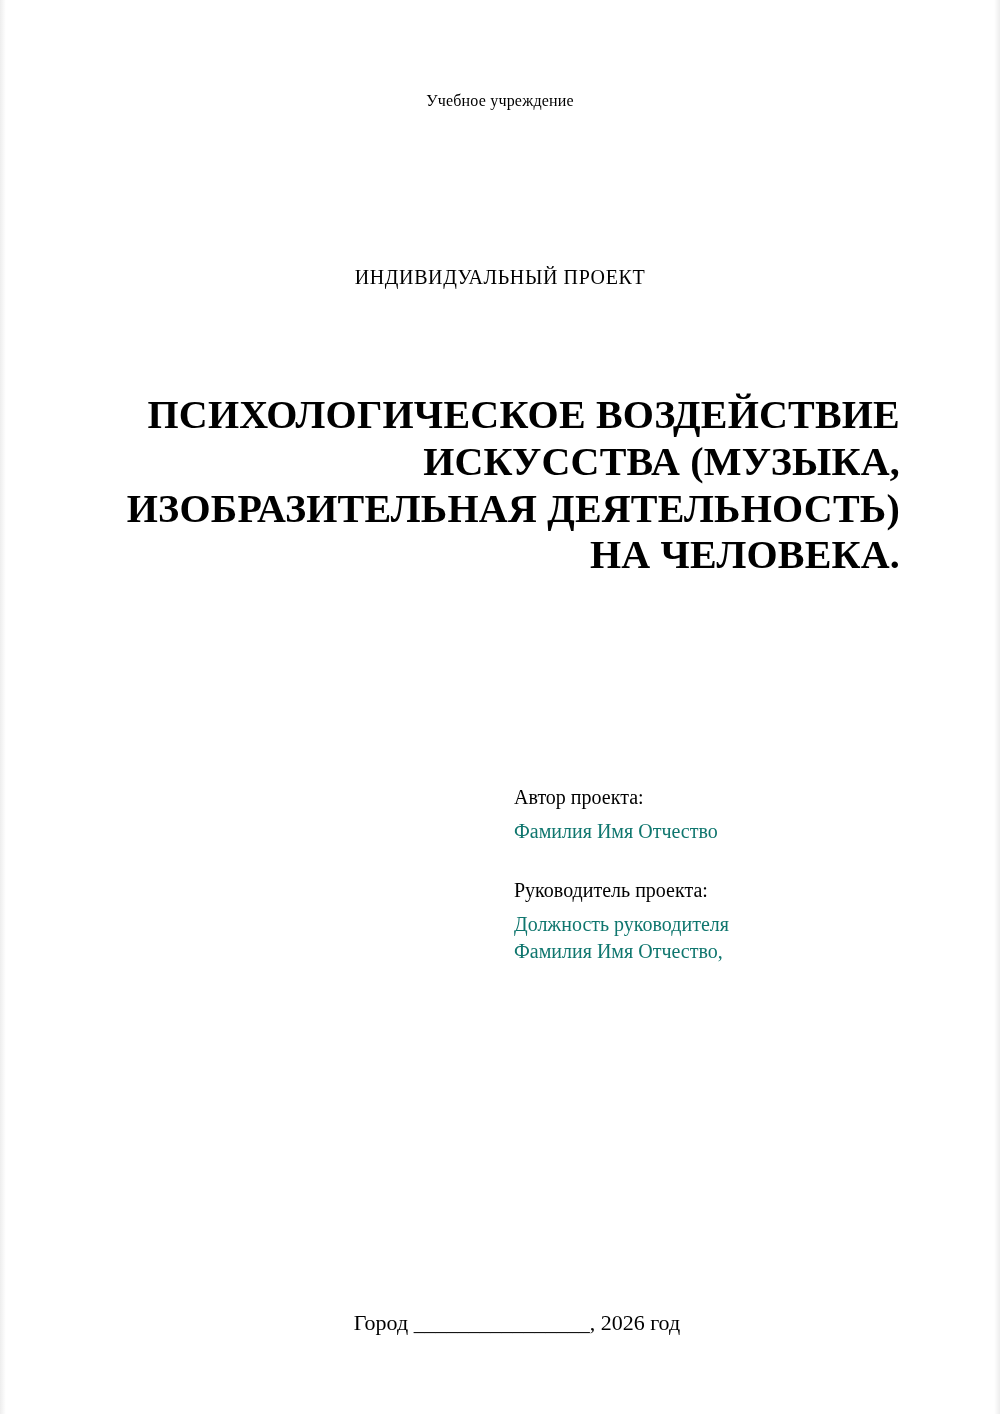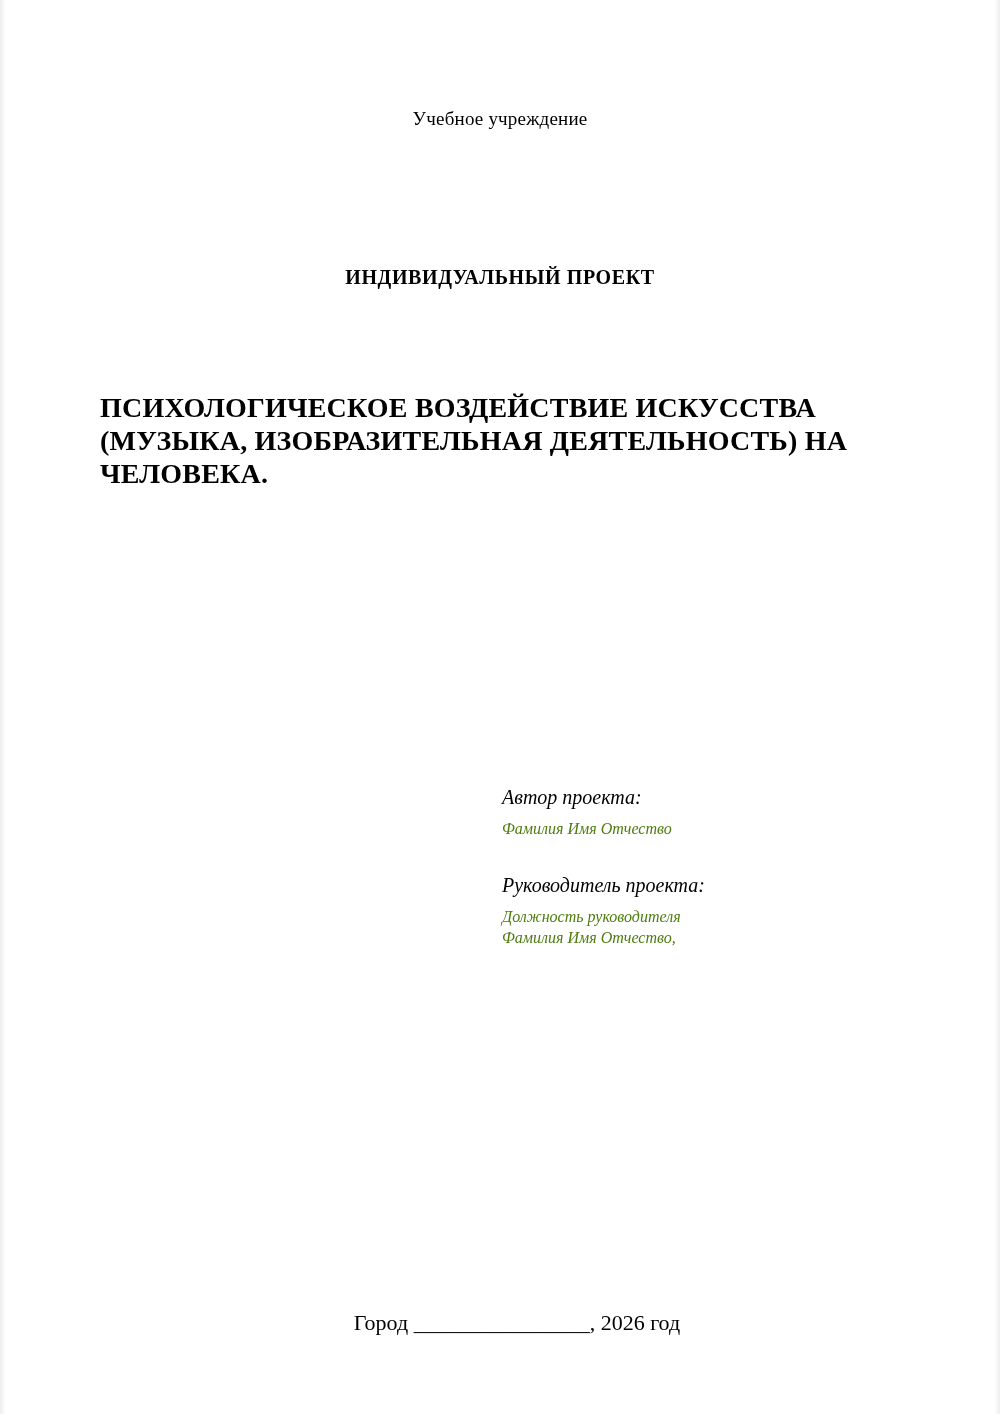--- a/index.html
+++ b/index.html
@@ -43,67 +43,66 @@
     right: 0;
     top: 0;
     width: 6px;
     height: 100%;
     background: linear-gradient(to left, rgba(0,0,0,0.07), rgba(0,0,0,0));
     pointer-events: none;
   }
 
   .institution {
     position: absolute;
-    top: 108px;
+    top: 92px;
     left: 0;
     width: 100%;
     text-align: center;
-    font-size: 19px;
+    font-size: 16px;
     letter-spacing: 0.2px;
   }
 
   .doc-type {
     position: absolute;
     top: 266px;
     left: 0;
     width: 100%;
     text-align: center;
     font-size: 20px;
-    font-weight: bold;
+    font-weight: normal;
     letter-spacing: 0.6px;
   }
 
   .main-title {
     position: absolute;
     top: 392px;
     left: 100px;
     width: 800px;
-    text-align: left;
-    font-size: 28px;
+    text-align: right;
+    font-size: 40px;
     font-weight: bold;
     line-height: 1.17;
     letter-spacing: 0.2px;
   }
 
   .credits {
     position: absolute;
     top: 786px;
-    left: 502px;
+    left: 514px;
     width: 400px;
     text-align: left;
-    font-style: italic;
   }
   .credit-label {
     font-size: 20px;
     color: #000000;
     margin-bottom: 9px;
   }
   .credit-value {
-    font-size: 16px;
-    color: #4d7c0f;
+    font-size: 20px;
+    color: #0f766e;
     line-height: 1.35;
   }
   .credit-block {
     margin-bottom: 34px;
   }
   .credit-block:last-child {
     margin-bottom: 18px;
   }
 
   .footer {

